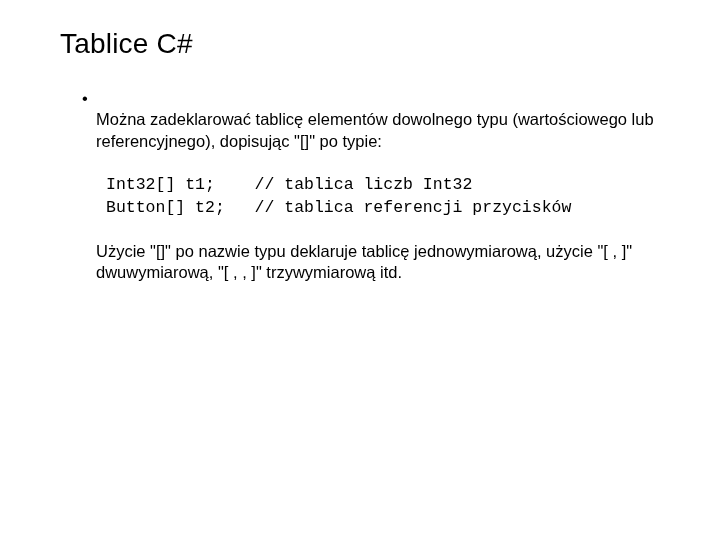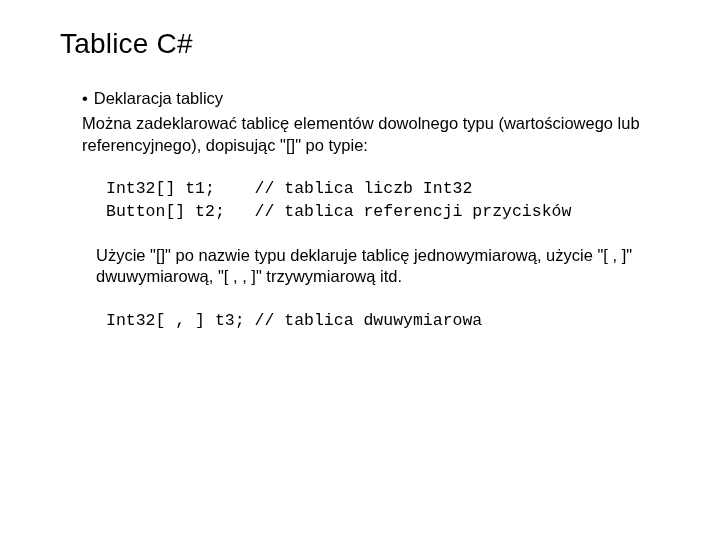--- a/index.html
+++ b/index.html
@@ -33,20 +33,21 @@
     align-items: flex-start;
   }
   .bullet-dot {
     flex: 0 0 auto;
     margin-right: 6px;
   }
   .para {
     margin: 0 0 4px 0;
   }
   .sub {
+    margin-left: 14px;
   }
   .code {
     font-family: "Courier New", Courier, monospace;
     font-size: 16.5px;
     white-space: pre;
     margin: 22px 0 22px 24px;
     line-height: 1.35;
   }
   .after {
     margin: 0 0 4px 14px;
@@ -55,28 +56,24 @@
 </head>
 <body>
 
 <div class="slide">
   <h1 class="title">Tablice C#</h1>
 
   <div class="content">
 
     <div class="bullet-row">
       <span class="bullet-dot">•</span>
-      <div>
-        <p class="para">Deklaracja tablicy</p>
-      </div>
     </div>
 
     <p class="para sub">Można zadeklarować tablicę elementów dowolnego typu (wartościowego lub referencyjnego), dopisując "[]" po typie:</p>
 
     <div class="code">Int32[] t1;    // tablica liczb Int32
 Button[] t2;   // tablica referencji przycisków</div>
 
     <p class="after">Użycie "[]" po nazwie typu deklaruje tablicę jednowymiarową, użycie "[ , ]" dwuwymiarową, "[ , , ]" trzywymiarową itd.</p>
 
-    <div class="code">Int32[ , ] t3; // tablica dwuwymiarowa</div>
 
   </div>
 </div>
 
 </body></html>

